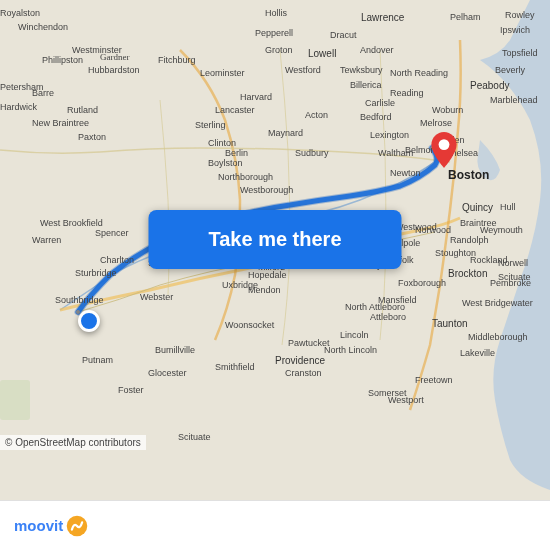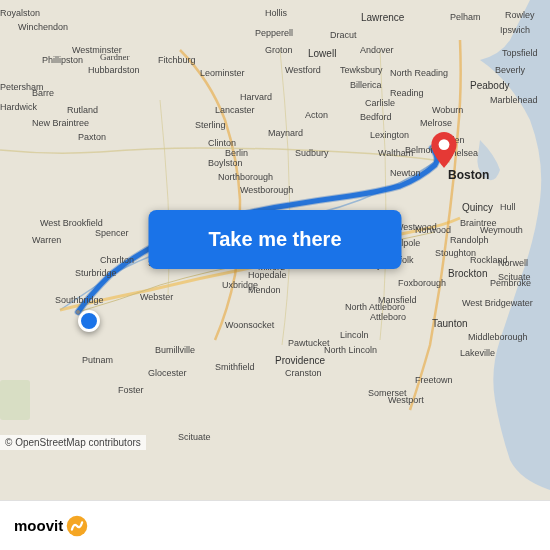--- a/index.html
+++ b/index.html
@@ -110,21 +110,21 @@
 
     .moovit-logo {
       display: flex;
       align-items: center;
       gap: 3px;
     }
 
     .moovit-text {
       font-size: 15px;
       font-weight: bold;
-      color: #000000;
+      color: #3b82f6;
     }
 
     .moovit-icon {
       width: 22px;
       height: 22px;
     }
 
     
     .map-label {
       position: absolute;

